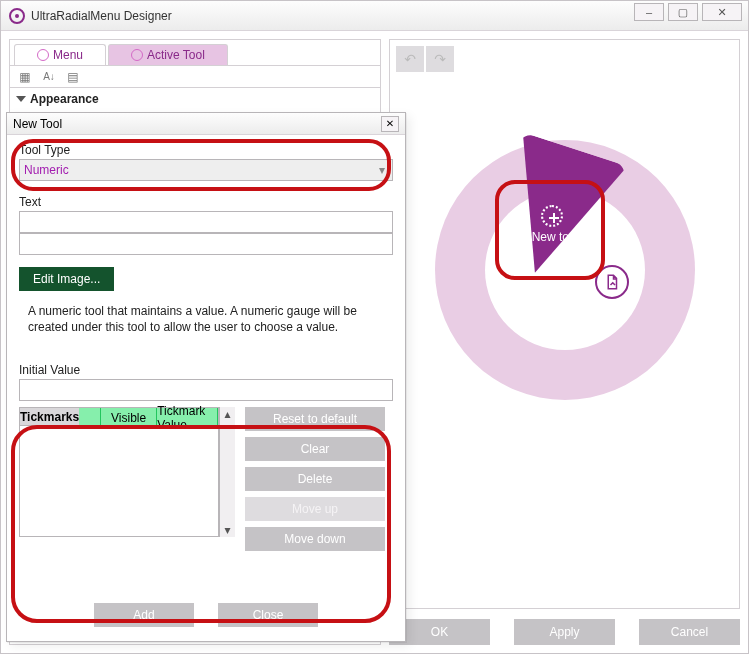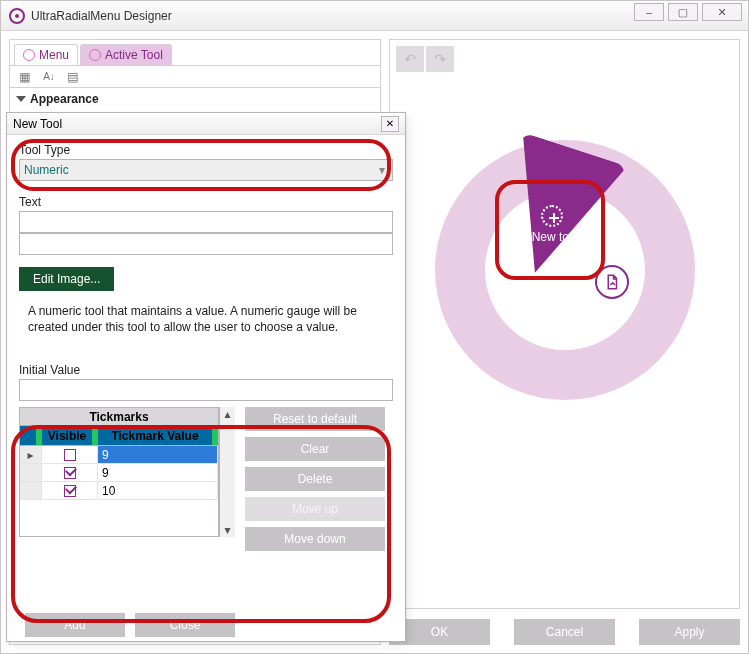--- a/index.html
+++ b/index.html
@@ -14,21 +14,21 @@
   .win-btns { position: absolute; right: 6px; top: 2px; display: flex; gap: 4px; }
   .win-btn { width: 30px; height: 18px; border:1px solid #b8b5b8; background:#f6f3f6; display:flex; align-items:center; justify-content:center; font-size:11px; color:#555;}
   .win-btn.close { width:40px; }
 
   .main-body { display:flex; height: calc(100% - 30px); }
   .left-pane { width: 372px; border:1px solid #d4d0d4; margin:8px 0 8px 8px; display:flex; flex-direction:column; }
   .right-pane { flex:1; margin:8px; display:flex; flex-direction:column; }
 
   
   .tabstrip { display:flex; border-bottom:1px solid #d4d0d4; height:26px; padding:4px 4px 0 4px; gap:2px; }
-  .tab { padding:2px 8px; border:1px solid #d4d0d4; border-bottom:none; background:#fff; display:flex; align-items:center; gap:4px; color:#8a2a8a; border-radius:3px 3px 0 0;}
+  .tab { padding:2px 22px; border:1px solid #d4d0d4; border-bottom:none; background:#fff; display:flex; align-items:center; gap:4px; color:#8a2a8a; border-radius:3px 3px 0 0;}
   .tab .ticon { width:12px; height:12px; border-radius:50%; border:1.5px solid #d46ac7; position:relative;}
   .tab.active-tab { background:#e7c4e3; }
   .prop-toolbar { height:22px; border-bottom:1px solid #d4d0d4; display:flex; align-items:center; padding:0 6px; gap:6px; color:#777;}
   .prop-toolbar .ptbtn { width:18px; height:18px; display:flex; align-items:center; justify-content:center; border:1px solid transparent;}
   .prop-list { padding:4px 8px; color:#222; }
   .prop-row { display:flex; align-items:center; gap:6px; font-weight:bold;}
   .tri { width:0; height:0; border-top:5px solid transparent; border-bottom:5px solid transparent; border-left:6px solid #555; transform:rotate(90deg);}
 
   
   .preview-box { flex:1; border:1px solid #d4d0d4; position:relative; background:#fff; min-height:430px;}
@@ -53,51 +53,51 @@
 
   
   .modal { position:absolute; left:6px; top:112px; width:400px; height:530px; background:#fff; border:1px solid #b8b5b8; box-shadow:1px 1px 0 rgba(0,0,0,.05), 4px 4px 10px rgba(0,0,0,.07); z-index:50; display:flex; flex-direction:column;}
   .modal-titlebar { height:22px; background:linear-gradient(#fdfdfd,#ececec); border-bottom:1px solid #d9d4d9; display:flex; align-items:center; padding:0 6px; justify-content:space-between;}
   .modal-close { width:18px; height:16px; border:1px solid #b8b5b8; background:#f6f3f6; display:flex; align-items:center; justify-content:center; font-size:10px;}
   .modal-body { padding:8px 12px; flex:1; display:flex; flex-direction:column; position:relative;}
   .field-label { margin:14px 0 2px 0; color:#222;}
   .red-ring1 { position:absolute; left:4px; top:4px; width:380px; height:52px; border:4px solid #c61014; border-radius:22px; pointer-events:none; z-index:60;}
   .red-ring2 { position:absolute; left:4px; top:290px; width:380px; height:198px; border:4px solid #c61014; border-radius:26px; pointer-events:none; z-index:60;}
   .combo { position:relative; }
-  .combo input { width:100%; height:22px; border:1px solid #b8b5b8; background:#eee; padding:0 22px 0 4px; color:#0f766e;}
+  .combo input { width:100%; height:22px; border:1px solid #b8b5b8; background:#eee; padding:0 22px 0 4px; color:#a21caf;}
   .combo .caret { position:absolute; right:4px; top:4px; width:14px; height:14px; display:flex; align-items:center; justify-content:center; color:#888; pointer-events:none;}
   .text-input { width:100%; height:22px; border:1px solid #b8b5b8; background:#fff; padding:0 4px;}
   .gray-btn { height:24px; background:#14532d; border:none; color:#fff; padding:0 14px; }
   .desc { margin:12px 9px; color:#222; line-height:1.35; width:340px;}
 
   .tick-area { display:flex; gap:10px; margin-top:6px;}
-  .grid { border:1px solid #b8b5b8; width:200px; height:130px; display:flex; flex-direction:column; background:#fff;}
+  .grid { border:1px solid #b8b5b8; width:200px; height:130px; display:flex; flex-direction:row; background:#fff;}
   .grid-title { background:#d9d7da; text-align:center; font-weight:bold; height:18px; line-height:18px; border-bottom:1px solid #b8b5b8;}
   .grid-head { display:flex; height:20px; border-bottom:1px solid #b8b5b8;}
-  .gh { background:#0369a1; border-right:6px solid #22c55e; display:flex; align-items:center; justify-content:center; font-weight:bold;}
+  .gh { background:#86efac; border-right:1px solid #22c55e; display:flex; align-items:center; justify-content:center; font-weight:normal;}
   .gh.stub{width:22px;}
   .gh.vis{width:56px;}
   .gh.val{flex:1;}
   .grid-rows { flex:1; overflow:hidden; position:relative;}
   .grow { display:flex; height:18px; border-bottom:1px solid #e6e3e6;}
   .gc { border-right:1px solid #e6e3e6; display:flex; align-items:center; padding:0 4px;}
   .gc.stub{width:22px; background:#eceaec; justify-content:center; color:#555;}
   .gc.vis{width:56px; justify-content:center;}
   .gc.val{flex:1;}
   .sel .gc.val{ background:#2f7bd9; color:#fff;}
   .chk { width:12px; height:12px; border:1px solid #8a2a8a; display:inline-block; position:relative;}
   .chk.on::after{content:""; position:absolute; left:1px; top:-1px; width:8px; height:5px; border-left:2px solid #8a2a8a; border-bottom:2px solid #8a2a8a; transform:rotate(-45deg);}
   .vscroll { width:16px; border-left:1px solid #b8b5b8; background:#f1eff1; display:flex; flex-direction:column; justify-content:space-between; align-items:center; font-size:9px; color:#555;}
   .grid-wrap{display:flex; height:130px;}
 
   .side-btns { display:flex; flex-direction:column; gap:6px; width:140px;}
   .side-btns button { height:24px; background:#c5c3c6; border:none; color:#fff;}
   .side-btns button.disabled { background:#dedcdf; color:#f5f3f5;}
 
-  .modal-footer { display:flex; gap:10px; justify-content:flex-start; padding:12px 18px 4px;}
+  .modal-footer { display:flex; gap:24px; justify-content:center; padding:12px 18px 14px;}
   .modal-footer button { width:100px; height:24px; background:#c5c3c6; border:none; color:#fff;}
 </style>
 </head>
 <body>
 
 <div class="main-window">
   <div class="main-titlebar">
     <span class="logo"></span>
     <span class="main-title">UltraRadialMenu Designer</span>
     <div class="win-btns">
@@ -146,22 +146,22 @@
         <div class="wedge-label">New tool</div>
         <div class="wedge-hl"></div>
         <div class="satellite">
           <svg viewBox="0 0 24 24">
               <path fill="none" stroke="#8a2a8a" stroke-width="2" d="M7 3h7l4 4v14H7z M14 3v5h5 M10 16l3-3 3 3"></path>
             </svg>
         </div>
       </div>
       <div class="btn-row">
         <button class="big-btn">OK</button>
+        <button class="big-btn">Apply</button>
         <button class="big-btn">Cancel</button>
-        <button class="big-btn">Apply</button>
       </div>
     </div>
   </div>
 </div>
 
 <div class="modal">
   <div class="modal-titlebar">
     <span>New Tool</span>
     <div class="modal-close">✕</div>
   </div>

